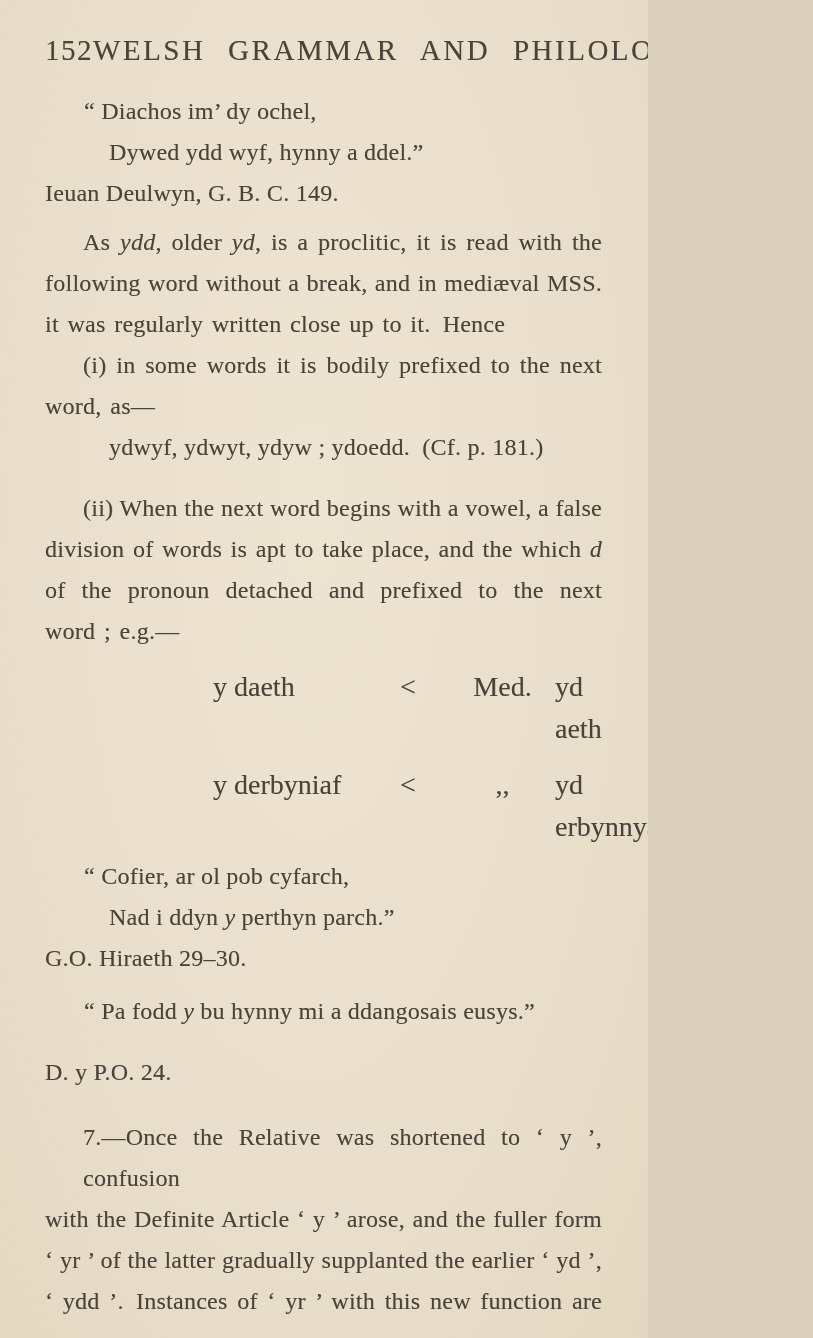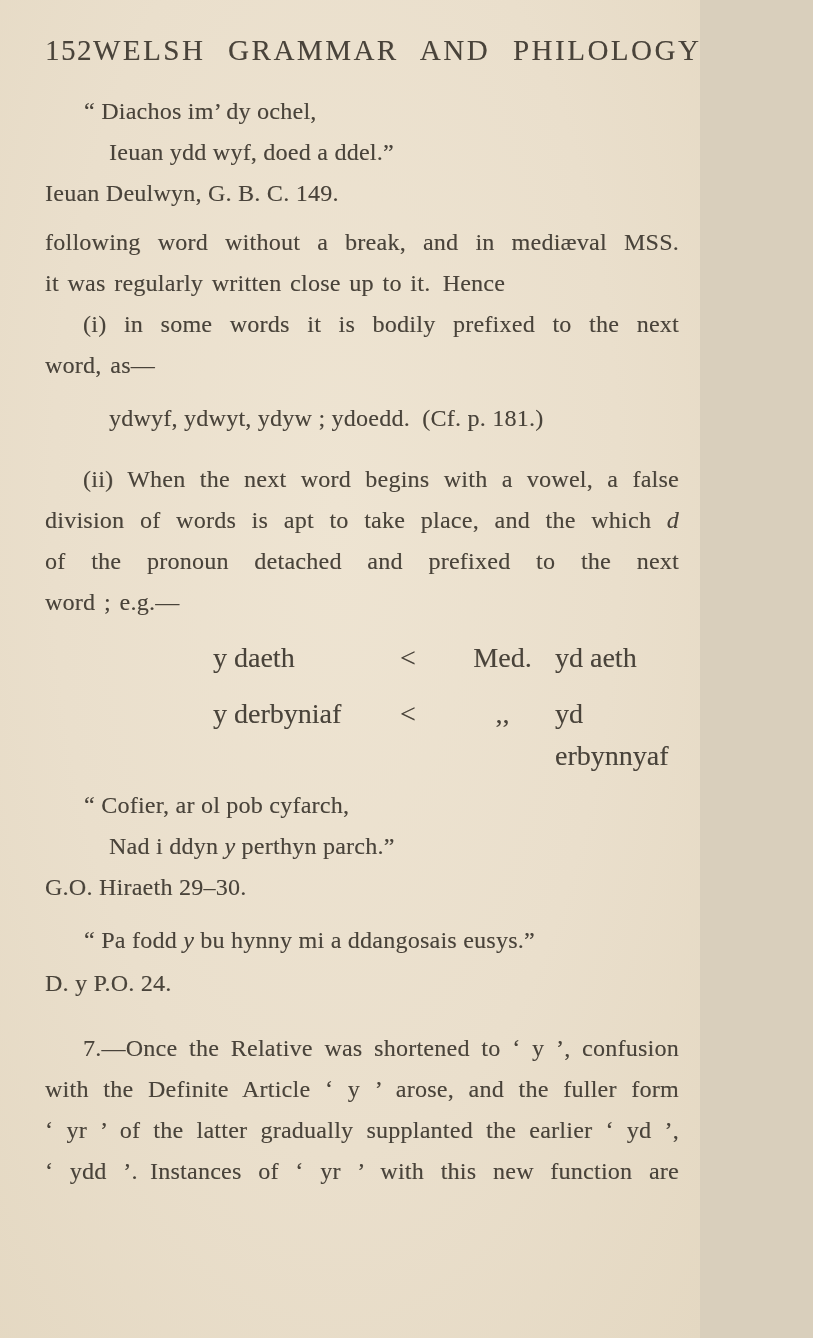--- a/index.html
+++ b/index.html
@@ -1,21 +1,21 @@
 <!DOCTYPE html>
 <html><head>
 <meta charset="utf-8">
 <style>
   html, body { margin: 0; padding: 0; background: #d9cfbc; }
   .page {
     position: relative;
-    width: 700px;
+    width: 648px;
     height: 1338px;
     box-sizing: border-box;
-    padding: 0 21px 0 45px;
+    padding: 0 46px 0 45px;
     background: #eadfcc;
     background-image: radial-gradient(ellipse at 48% 38%, #eee4d2 0%, #eadfcc 55%, #e4d8c2 100%);
     color: #49433a;
     font-family: "Liberation Serif", "DejaVu Serif", serif;
     overflow: hidden;
     text-shadow: 0.3px 0.3px 0.6px rgba(73,67,58,0.35);
   }
   
   .header {
     display: flex;
@@ -37,48 +37,49 @@
   .jl { text-align: justify; text-align-last: justify; }
   .jlast { text-align: left; word-spacing: 0.1em; }
   .ind { padding-left: 38px; }
   .hang1 { padding-left: 39px; }  
   .hang2 { padding-left: 64px; }  
   .attr { }
   .it { font-style: italic; }
   
   .quote-deulwyn   { margin-top: 24px; }
   .para-proclitic  { margin-top: 8px; }
-  .example-line    { margin-top: 12px; padding-left: 64px; }
+  .example-line    { margin-top: 0; padding-left: 64px; }
   .para-ii         { margin-top: 20px; }
   .derivation-table{ margin-top: 8px; margin-left: 168px; font-size: 28px; line-height: 42px; }
   .trow { display: grid; grid-template-columns: 187px 50px 105px auto; margin-top: 14px; }
   .tc-source { text-align: center; }
   .para-hence      { margin-top: 11px; }
   .quote-hiraeth   { margin-top: 8px; }
   .quote-pafodd    { margin-top: 12px; }
-  .attr-pafodd     { margin-top: 2px; }
+  .attr-pafodd     { margin-top: 20px; }
   .para-seven      { margin-top: 24px; }
 </style>
 </head>
 <body>
 
 <div class="page">
 
   <div class="header">
     <span class="page-num">152</span>
     <span class="running-title">WELSH GRAMMAR AND PHILOLOGY</span>
   </div>
 
   <div class="quote-deulwyn">
     <div class="tl hang1"><span>“ Diachos im’ dy ochel,</span></div>
-    <div class="tl hang2"><span>Ieuan ydd wyf, doed a ddel.”</span></div>
+    <div class="tl hang2"><span>Dywed ydd wyf, hynny a ddel.”</span></div>
     <div class="tl attr">Ieuan Deulwyn, G. B. C. 149.</div>
   </div>
 
   <div class="para-proclitic">
+    <div class="tl jl ind"><span>As </span><span class="it">ydd</span><span>, older </span><span class="it">yd</span><span>, is a proclitic, it is read with the</span></div>
     <div class="tl jl"><span>following word without a break, and in mediæval MSS.</span></div>
     <div class="tl jlast"><span>it was regularly written close up to it. Hence</span></div>
   </div>
 
   <div class="para-i">
     <div class="tl jl ind"><span>(i) in some words it is bodily prefixed to the next</span></div>
     <div class="tl jlast"><span>word, as—</span></div>
   </div>
 
   <div class="tl example-line"><span>ydwyf, ydwyt, ydyw ; ydoedd. (Cf. p. 181.)</span></div>

